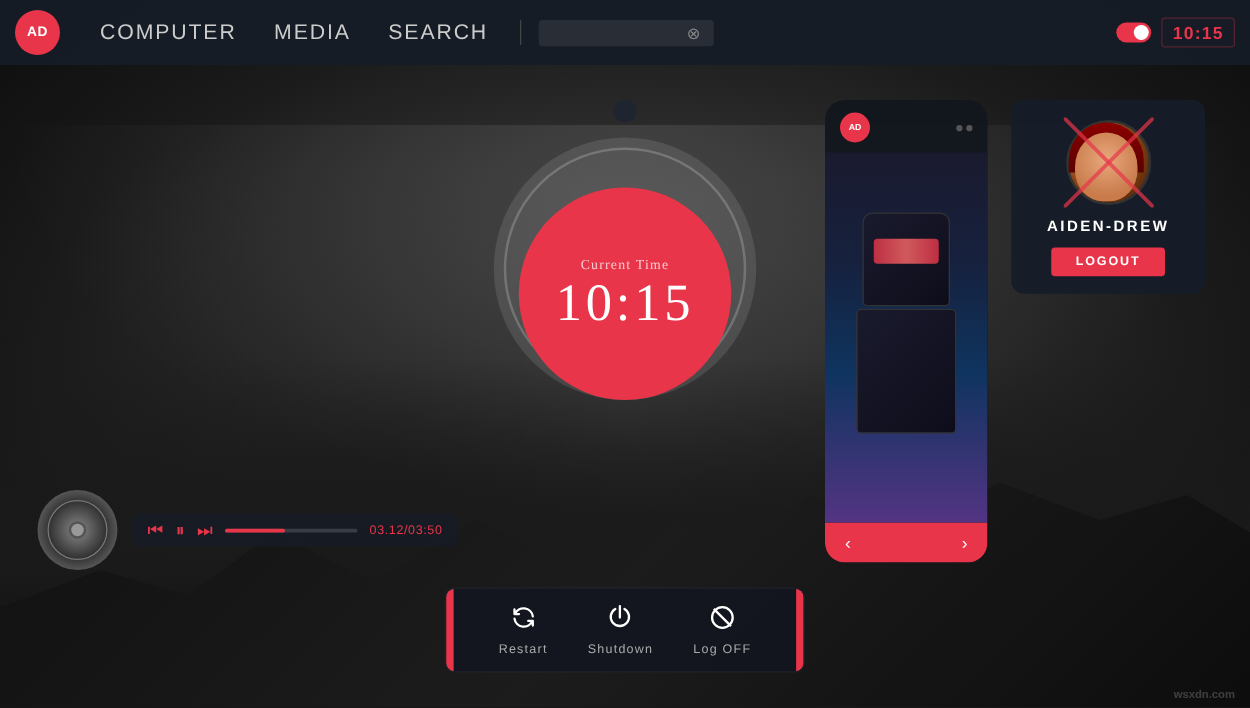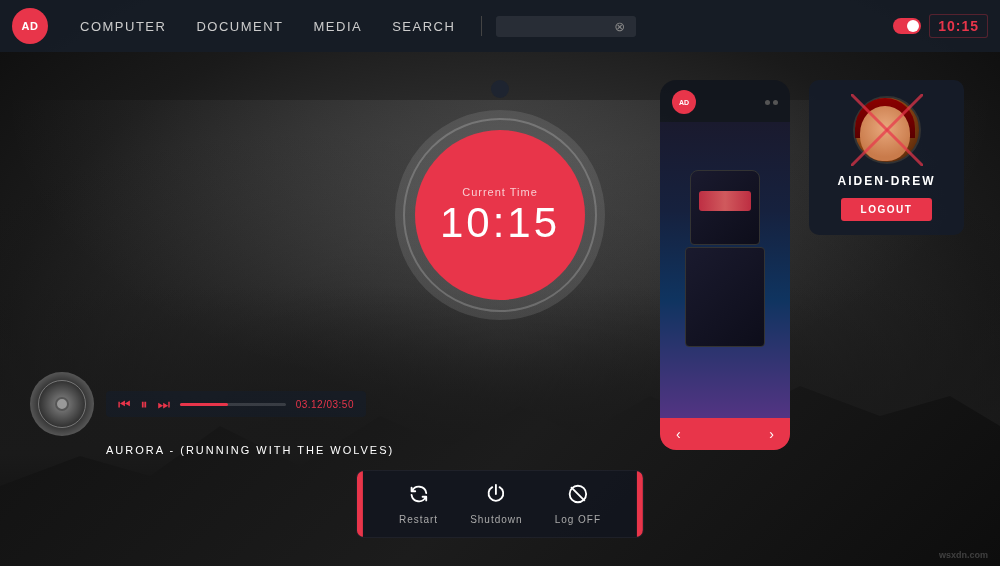--- a/index.html
+++ b/index.html
@@ -92,21 +92,21 @@
     }
 
     .nav-items {
       display: flex;
       align-items: center;
       gap: 6px;
       flex: 1;
     }
     .nav-item {
       color: #ccc;
-      font-size: 13px;
+      font-size: 17px;
       letter-spacing: 1.5px;
       text-transform: uppercase;
       padding: 6px 12px;
       cursor: pointer;
       white-space: nowrap;
       text-align: center;
     }
 
     .nav-divider {
       width: 1px;
@@ -183,23 +183,24 @@
       flex-direction: column;
       align-items: center;
     }
 
     .clock-outer-ring {
       width: 210px;
       height: 210px;
       border-radius: 50%;
       background: rgba(200,200,200,0.15);
       display: flex;
-      align-items: center;
+      align-items: flex-end;
       justify-content: center;
       position: relative;
+      font-family: Liberation Serif, serif;
     }
     .clock-outer-ring::before {
       content: '';
       position: absolute;
       inset: 8px;
       border-radius: 50%;
       border: 2px solid rgba(255,255,255,0.2);
     }
 
     .clock-inner {
@@ -590,21 +591,20 @@
 <div class="bg"></div>
 <div class="fog"></div>
 <div class="mountain"></div>
 
 <nav class="navbar">
   <div class="logo-btn">
     <span class="logo-text">AD</span>
   </div>
   <div class="nav-items">
     <span class="nav-item">COMPUTER</span>
-    <span class="nav-item">DOCUMENT</span>
     <span class="nav-item">MEDIA</span>
     <span class="nav-item">SEARCH</span>
     <div class="nav-divider"></div>
     <div class="search-bar">
       <input class="search-input" type="text" style="">
       <span class="search-clear">⊗</span>
     </div>
   </div>
   <div class="nav-spacer"></div>
   <div class="clock-toggle"></div>
@@ -633,21 +633,20 @@
         <span class="ctrl-btn">⏭</span>
         <div class="progress-bar">
           <div class="progress-fill"></div>
         </div>
         <span class="time-display">
           <span>03.12</span>/<span>03:50</span>
         </span>
       </div>
     </div>
   </div>
-  <div class="track-title">AURORA - (RUNNING WITH THE WOLVES)</div>
 </div>
 
 <div class="phone-widget">
   <div class="phone-header">
     <div class="phone-logo">
       <span class="phone-logo-text">AD</span>
     </div>
     <div class="phone-dots">
       <div class="phone-dot"></div>
       <div class="phone-dot"></div>

